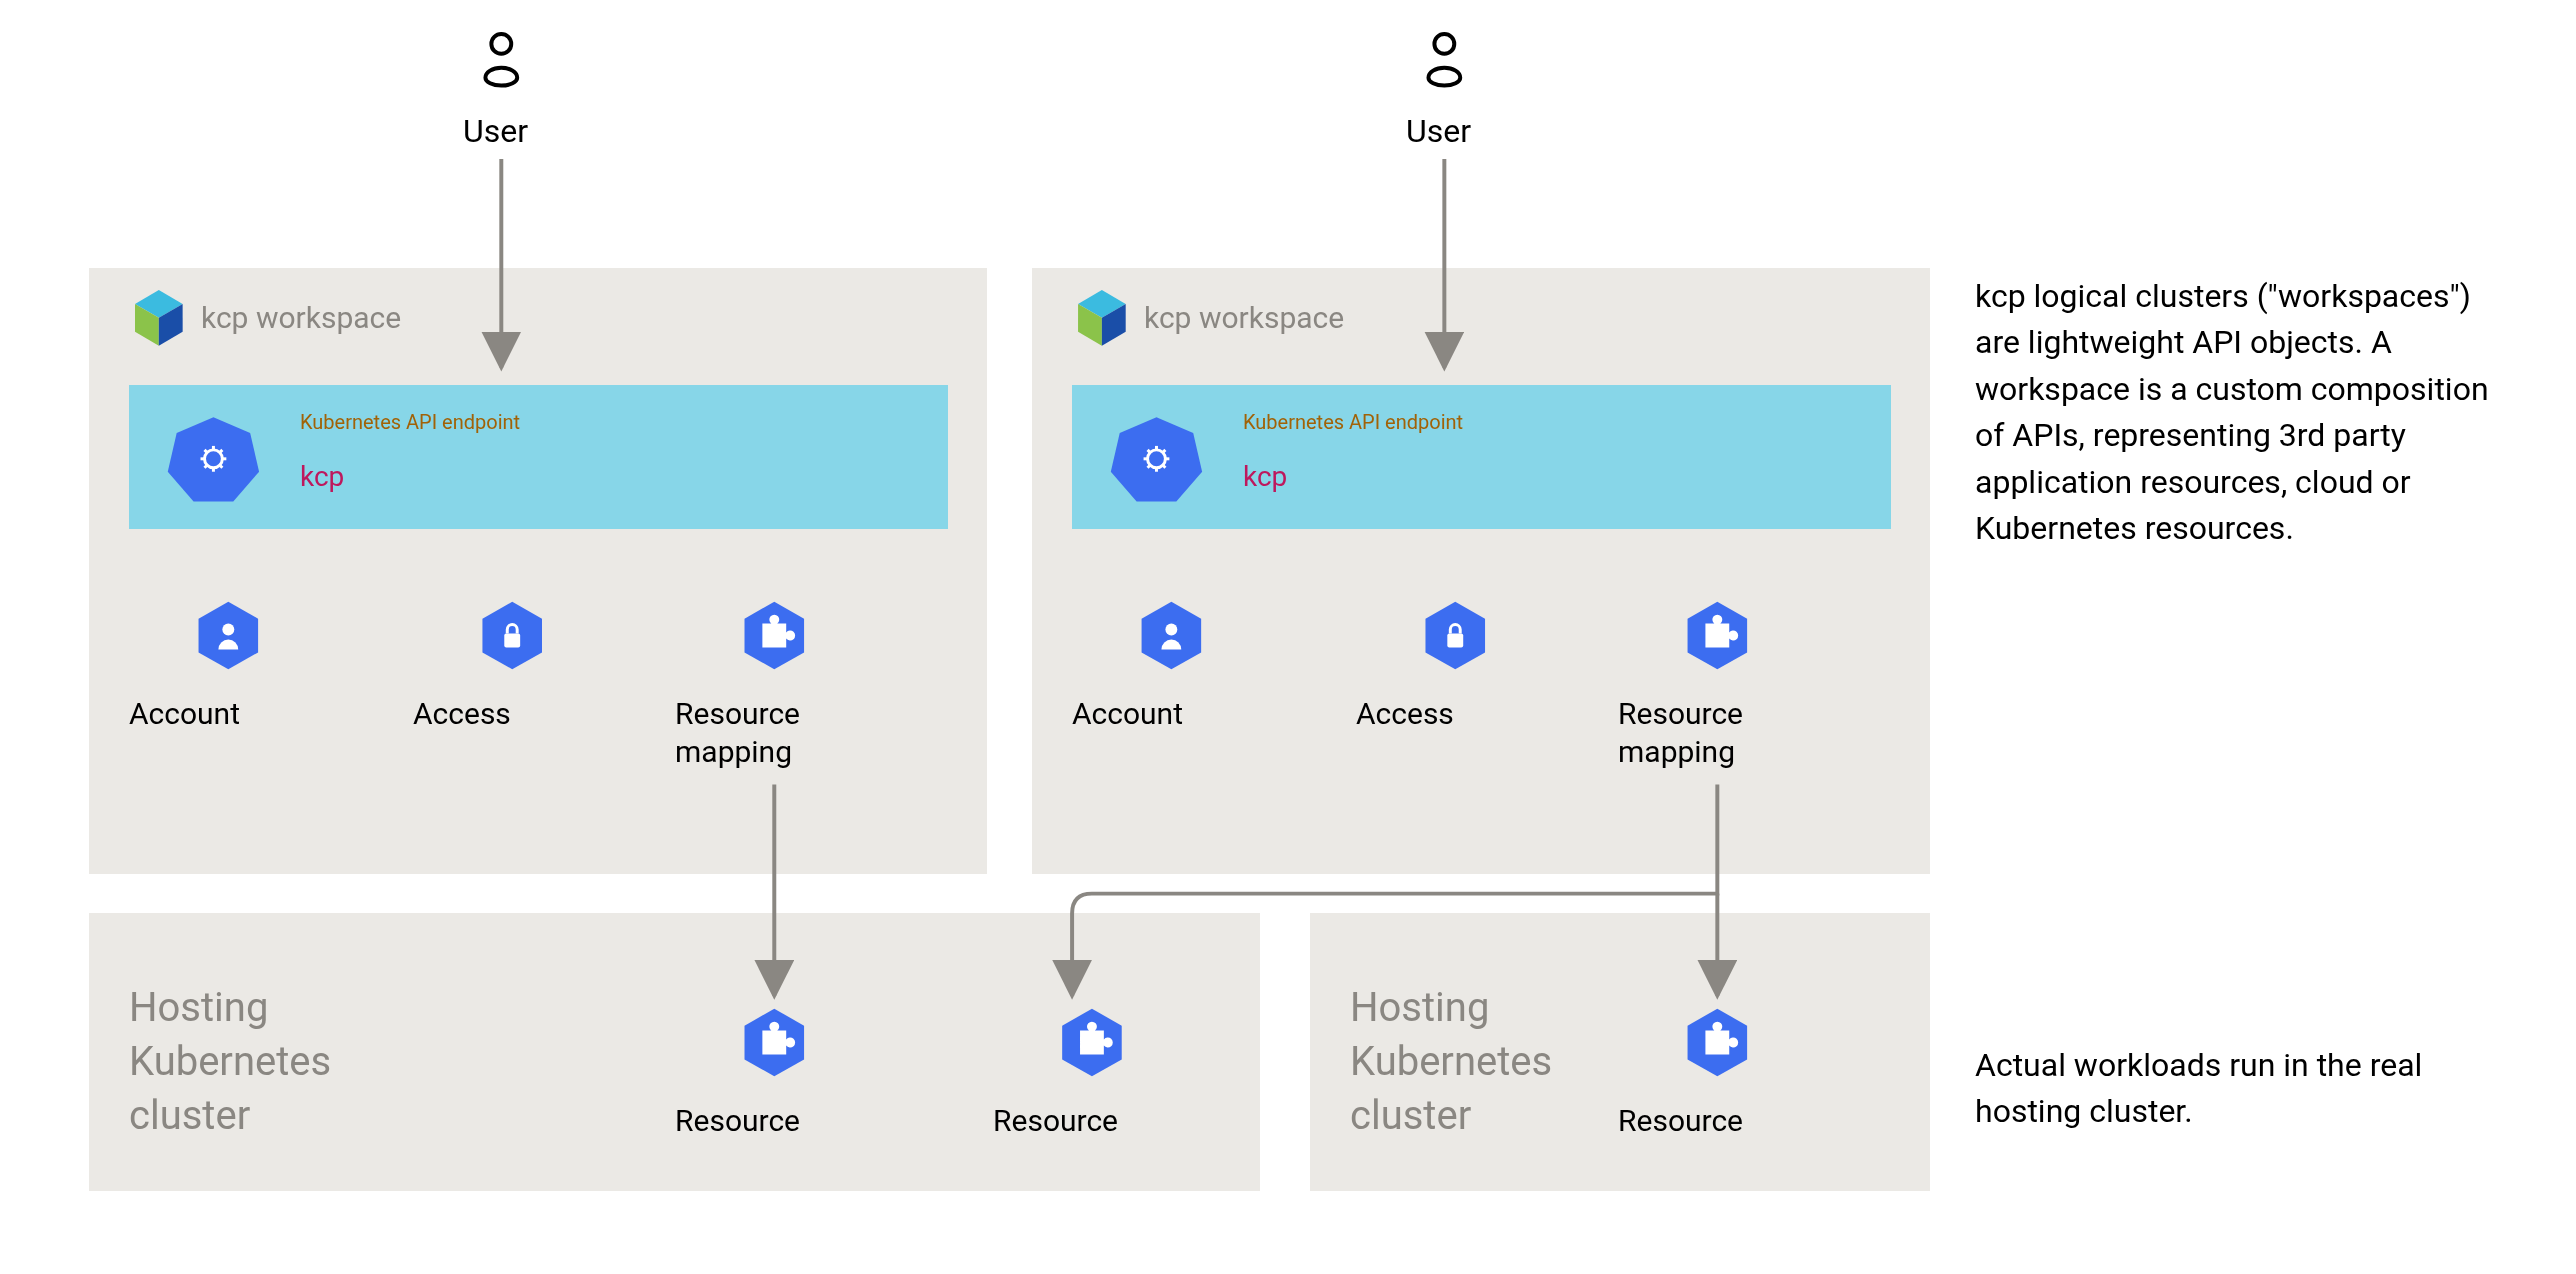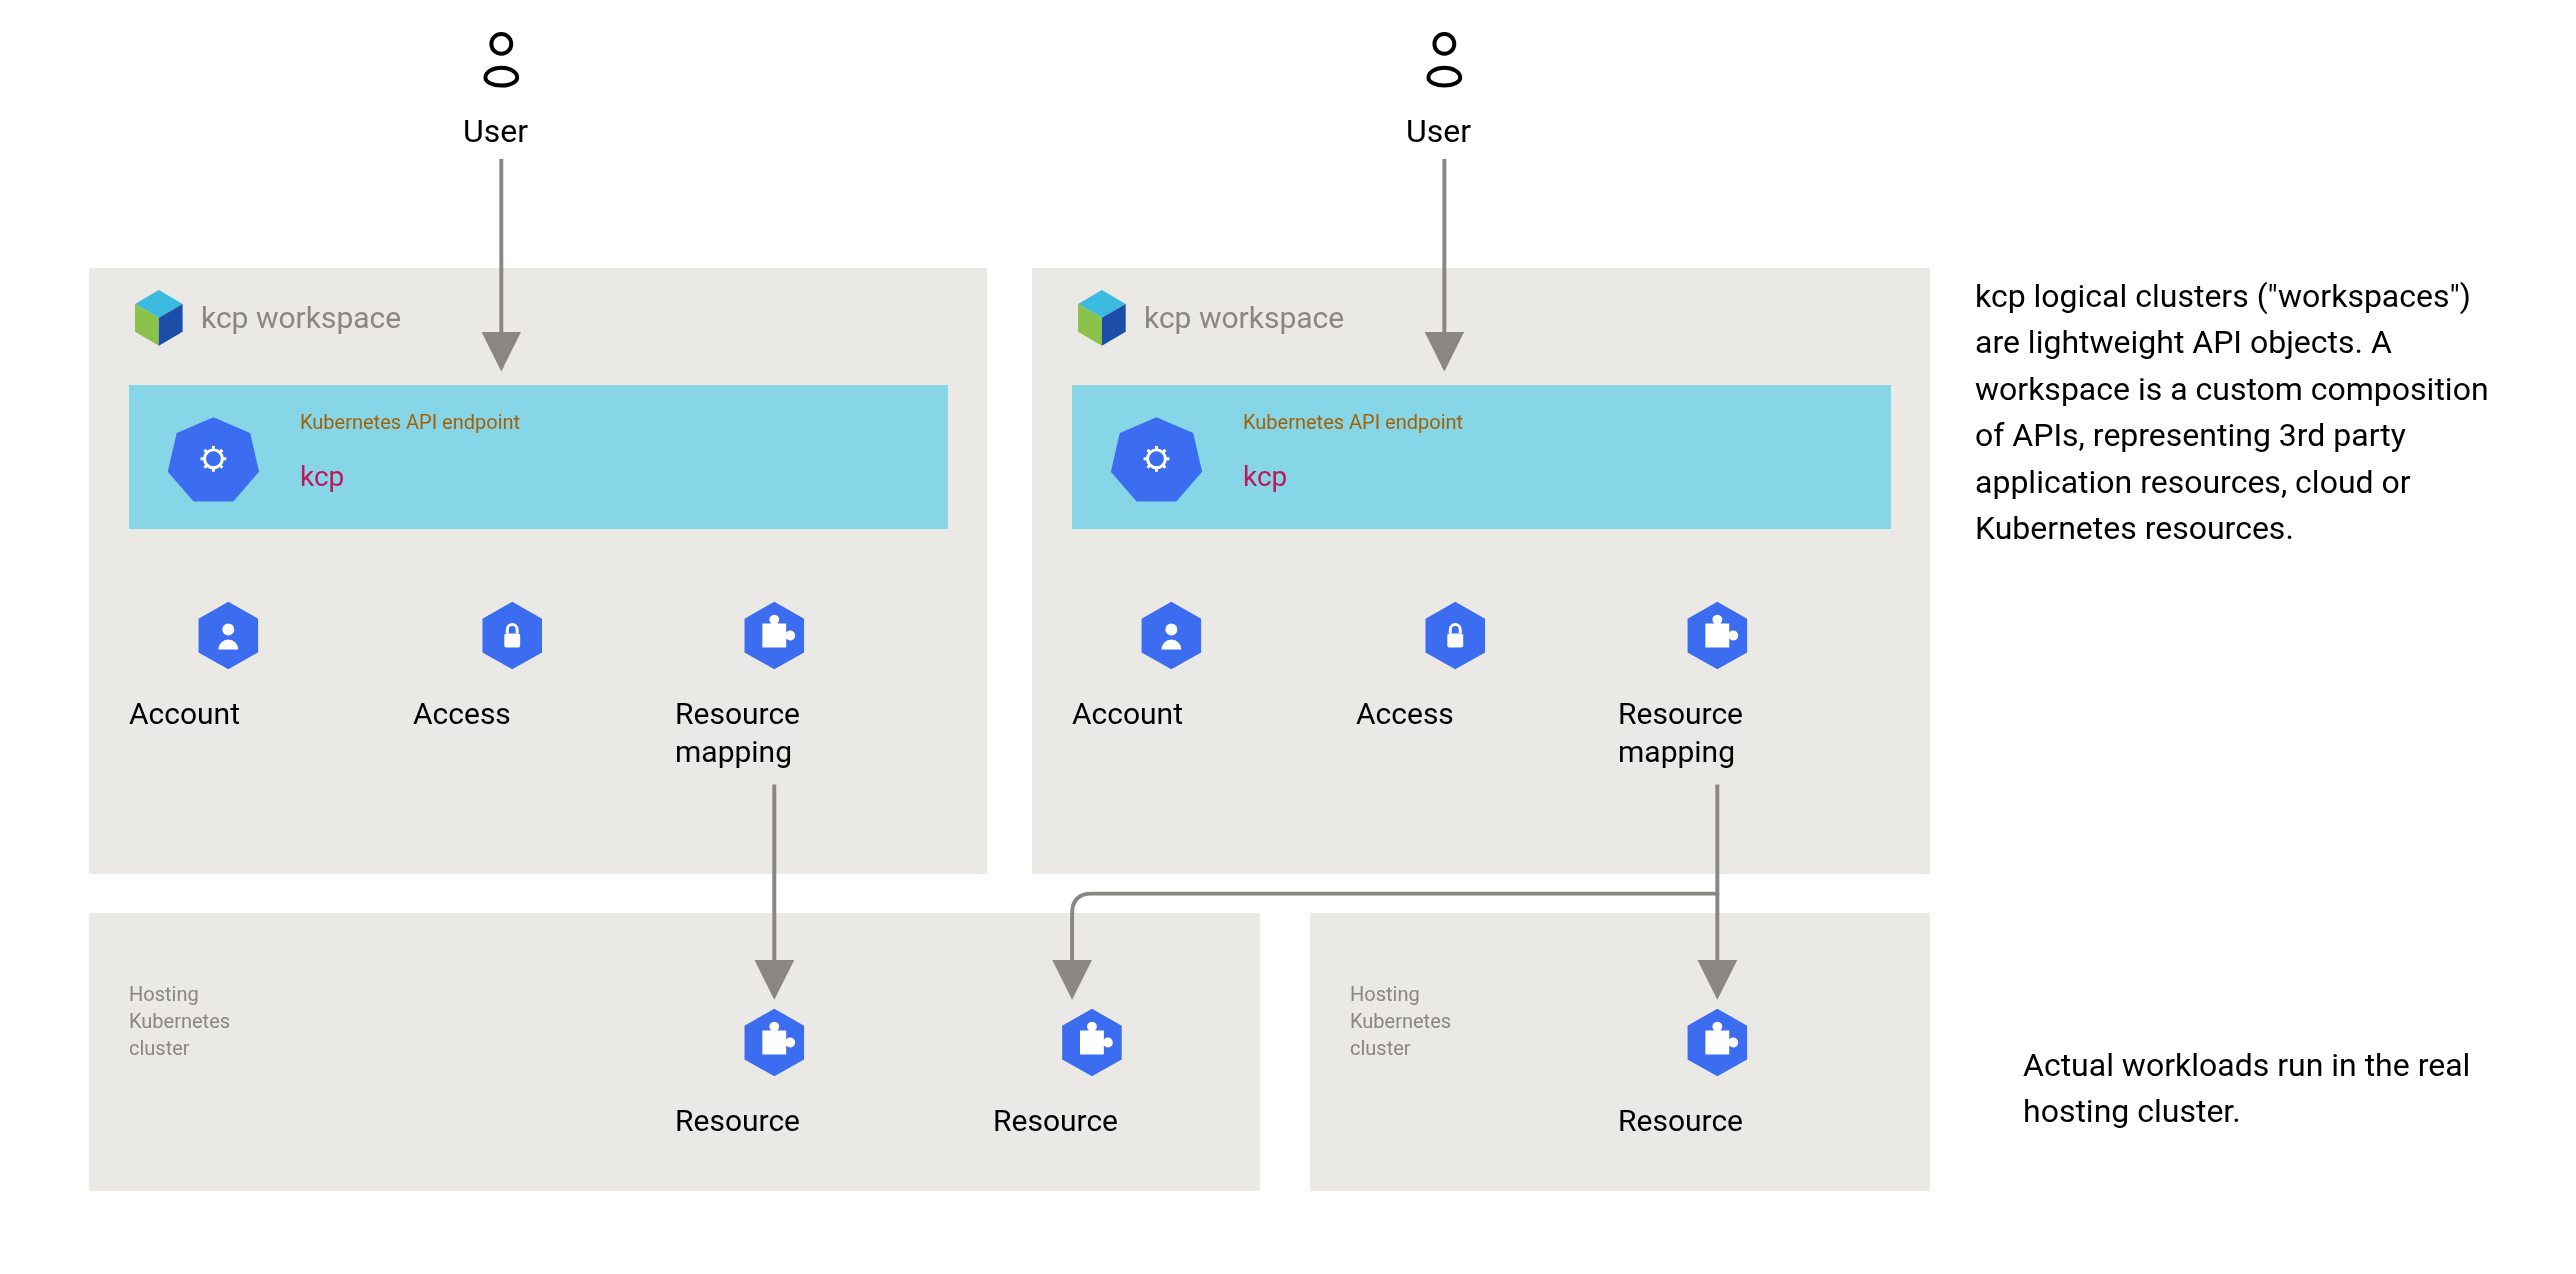--- a/index.html
+++ b/index.html
@@ -44,21 +44,21 @@
   .item-label {
     position: absolute;
     font-size: 30px;
     color: #000;
     line-height: 1.25;
     width: 199px;
   }
   .host-label {
     position: absolute;
     color: #8a8782;
-    font-size: 20px;
+    font-size: 40px;
     line-height: 1.35;
   }
   .annotation {
     position: absolute;
     font-size: 32px;
     color: #000;
     line-height: 1.45;
   }
   svg.overlay {
     position: absolute;
@@ -105,21 +105,21 @@
 <div class="item-label" style="left:1618px; top:1102px;">Resource</div>
 
 <div class="host-label" style="left:129px; top:981px; white-space: pre-line;">Hosting
 Kubernetes
 cluster</div>
 <div class="host-label" style="left:1350px; top:981px; white-space: pre-line;">Hosting
 Kubernetes
 cluster</div>
 
 <div class="annotation" style="left:1975px; top:273px; width:526px;">kcp logical clusters ("workspaces") are lightweight API objects. A workspace is a custom composition of APIs, representing 3rd party application resources, cloud or Kubernetes resources.</div>
-<div class="annotation" style="left:1975px; top:1042px; width:526px;margin-left:48px;">Actual workloads run in the real hosting cluster.</div>
+<div class="annotation" style="left:1975px; top:1042px; width:526px;">Actual workloads run in the real hosting cluster.</div>
 
 <svg class="overlay" viewBox="0 0 2595 1284">
   <defs>
     <marker id="arrowhead" markerWidth="12" markerHeight="12" refX="9" refY="5" orient="auto">
       <path d="M0,0 L10,5 L0,10 Z" fill="#8a8782"></path>
     </marker>
 
     <g id="hex">
       <polygon points="0,-34 30,-17 30,17 0,34 -30,17 -30,-17" fill="#3c6df0"></polygon>
     </g>

